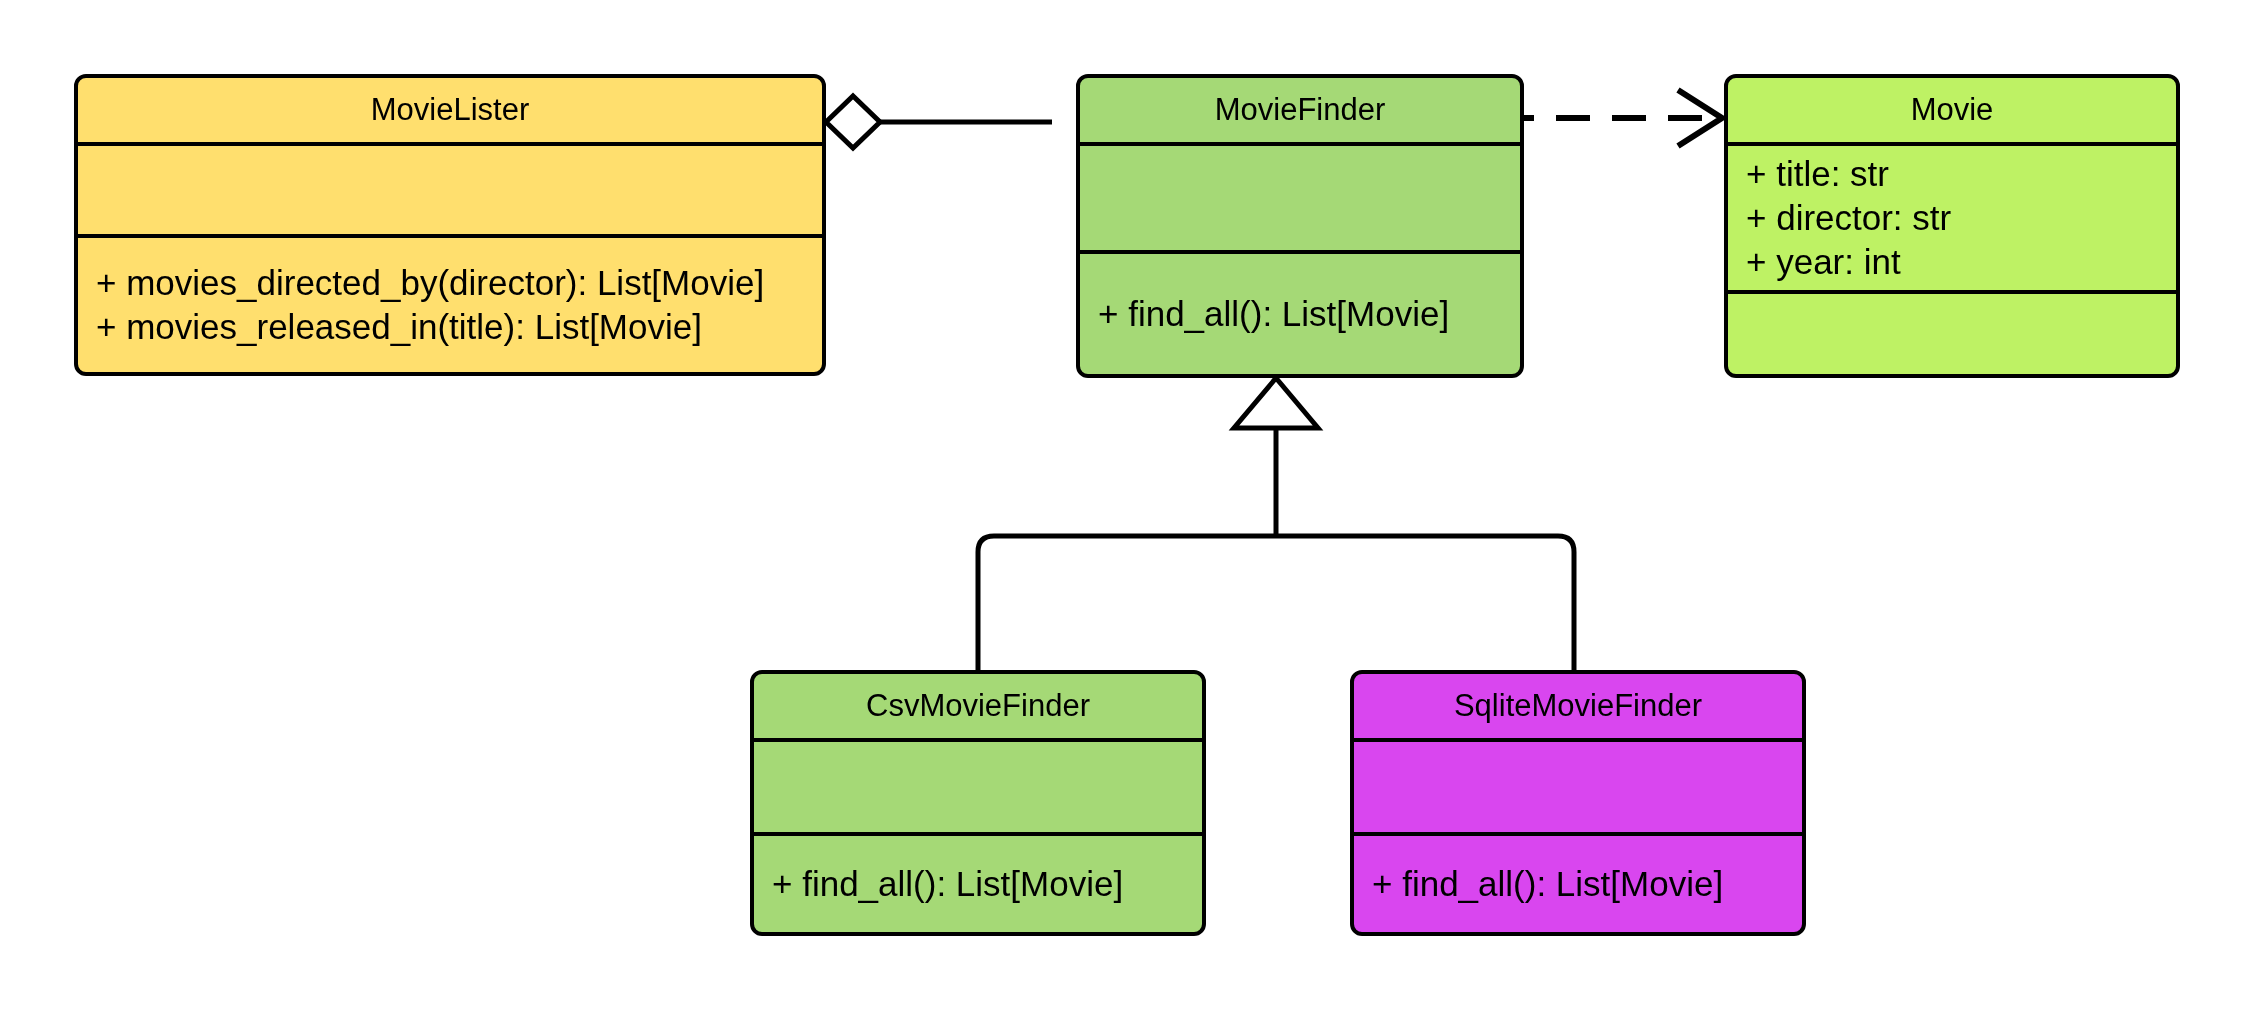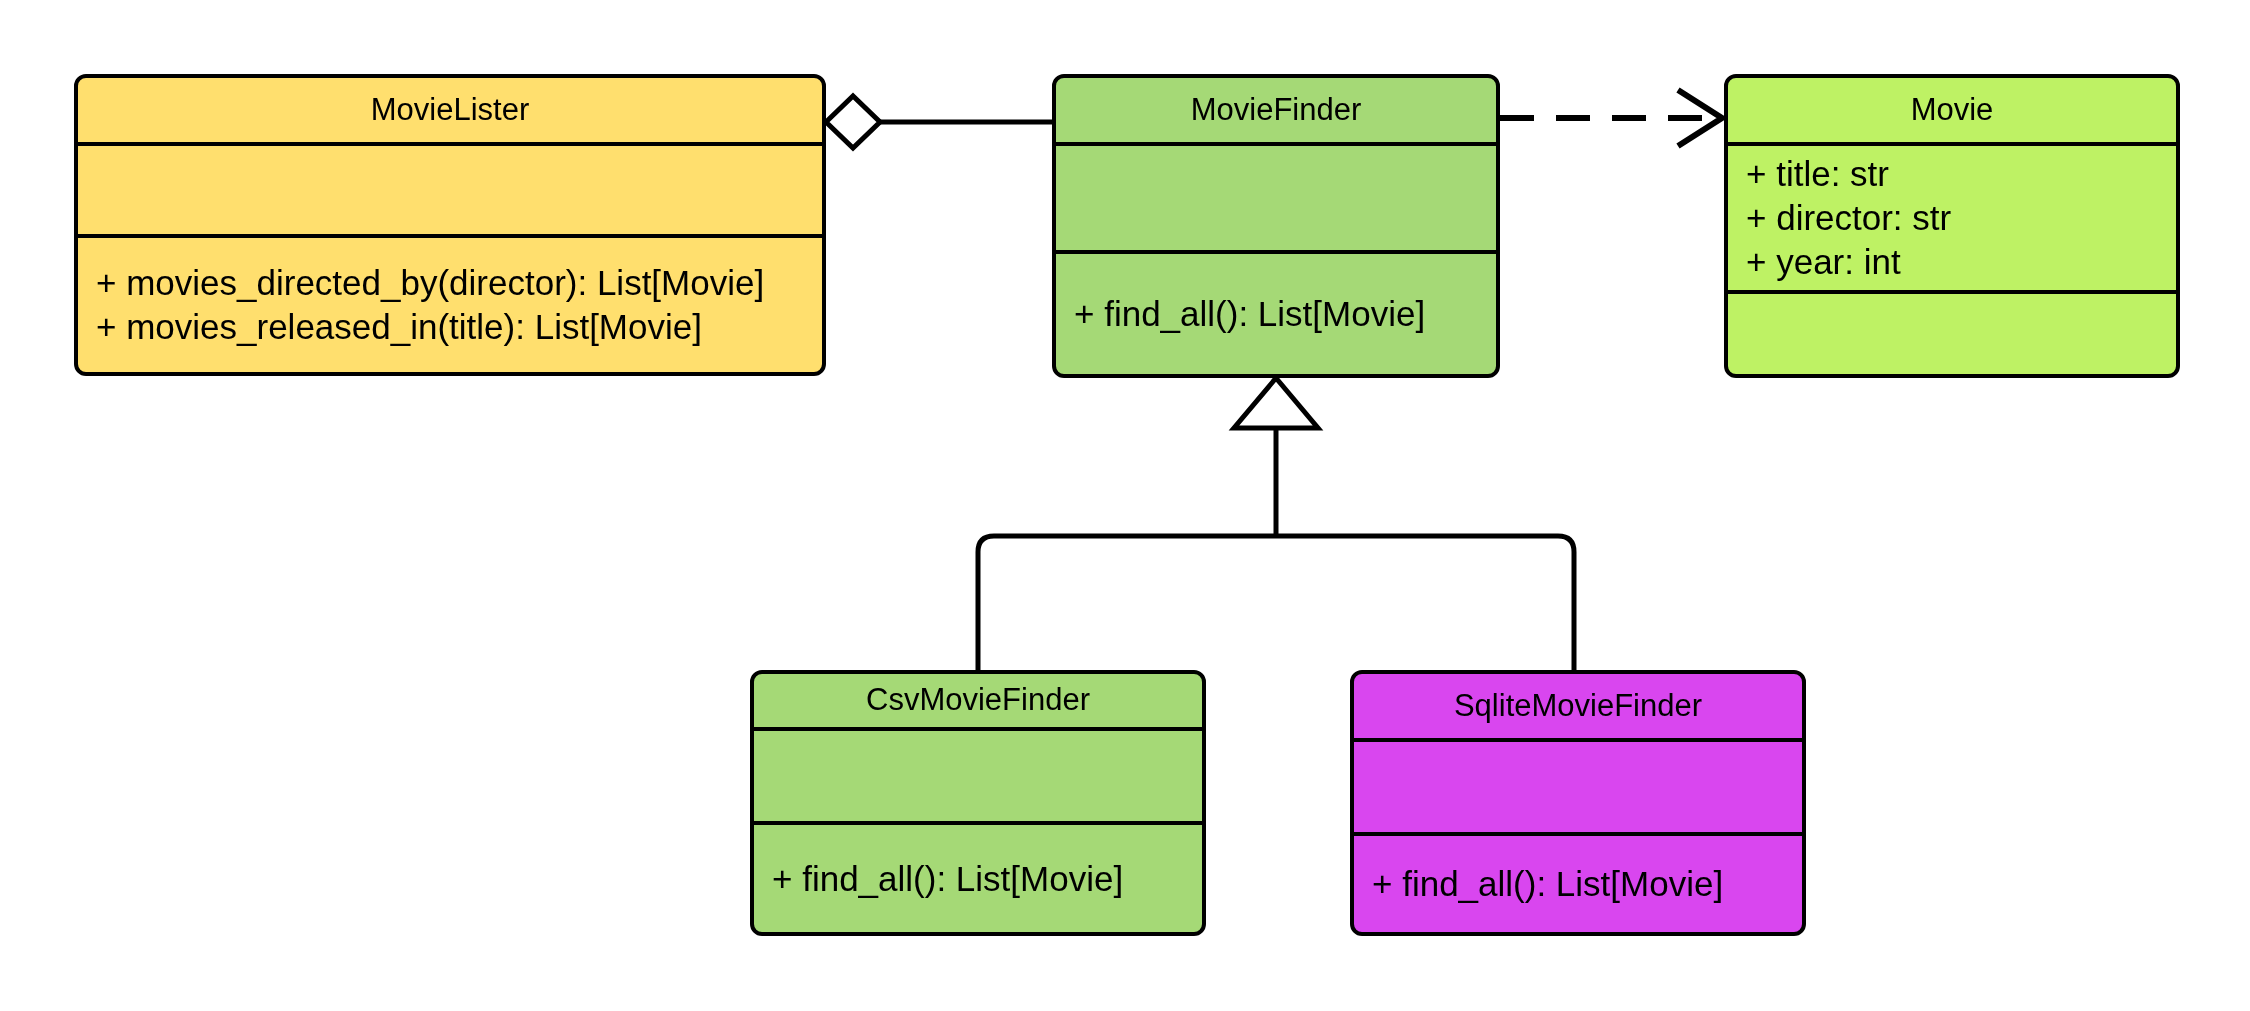--- a/index.html
+++ b/index.html
@@ -91,21 +91,21 @@
     <div class="compartment" style="height:64px;">
       <div class="class-name">MovieLister</div>
     </div>
     <div class="compartment divider-top" style="height:92px;"></div>
     <div class="compartment divider-top member-list" style="flex:1;">
       <div class="member">+ movies_directed_by(director): List[Movie]</div>
       <div class="member">+ movies_released_in(title): List[Movie]</div>
     </div>
   </div>
 
-  <div class="uml-class" style="left:1052px; top:74px; width:448px; height:304px; background:#A5D976;">
+  <div class="uml-class" style="left:1076px; top:74px; width:448px; height:304px; background:#A5D976;">
     <div class="compartment" style="height:64px;">
       <div class="class-name">MovieFinder</div>
     </div>
     <div class="compartment divider-top" style="height:108px;"></div>
     <div class="compartment divider-top member-list" style="flex:1;">
       <div class="member">+ find_all(): List[Movie]</div>
     </div>
   </div>
 
   <div class="uml-class" style="left:1724px; top:74px; width:456px; height:304px; background:#bef264;">
@@ -114,21 +114,21 @@
     </div>
     <div class="compartment divider-top member-list" style="height:148px;">
       <div class="member">+ title: str</div>
       <div class="member">+ director: str</div>
       <div class="member">+ year: int</div>
     </div>
     <div class="compartment divider-top" style="flex:1;"></div>
   </div>
 
   <div class="uml-class" style="left:750px; top:670px; width:456px; height:266px; background:#A5D976;">
-    <div class="compartment" style="height:53px;border-radius:19px;">
+    <div class="compartment" style="height:64px;border-radius:19px;">
       <div class="class-name">CsvMovieFinder</div>
     </div>
     <div class="compartment divider-top" style="height:94px;"></div>
     <div class="compartment divider-top member-list" style="flex:1;">
       <div class="member">+ find_all(): List[Movie]</div>
     </div>
   </div>
 
   <div class="uml-class" style="left:1350px; top:670px; width:456px; height:266px; background:#d946ef;">
     <div class="compartment" style="height:64px;">

